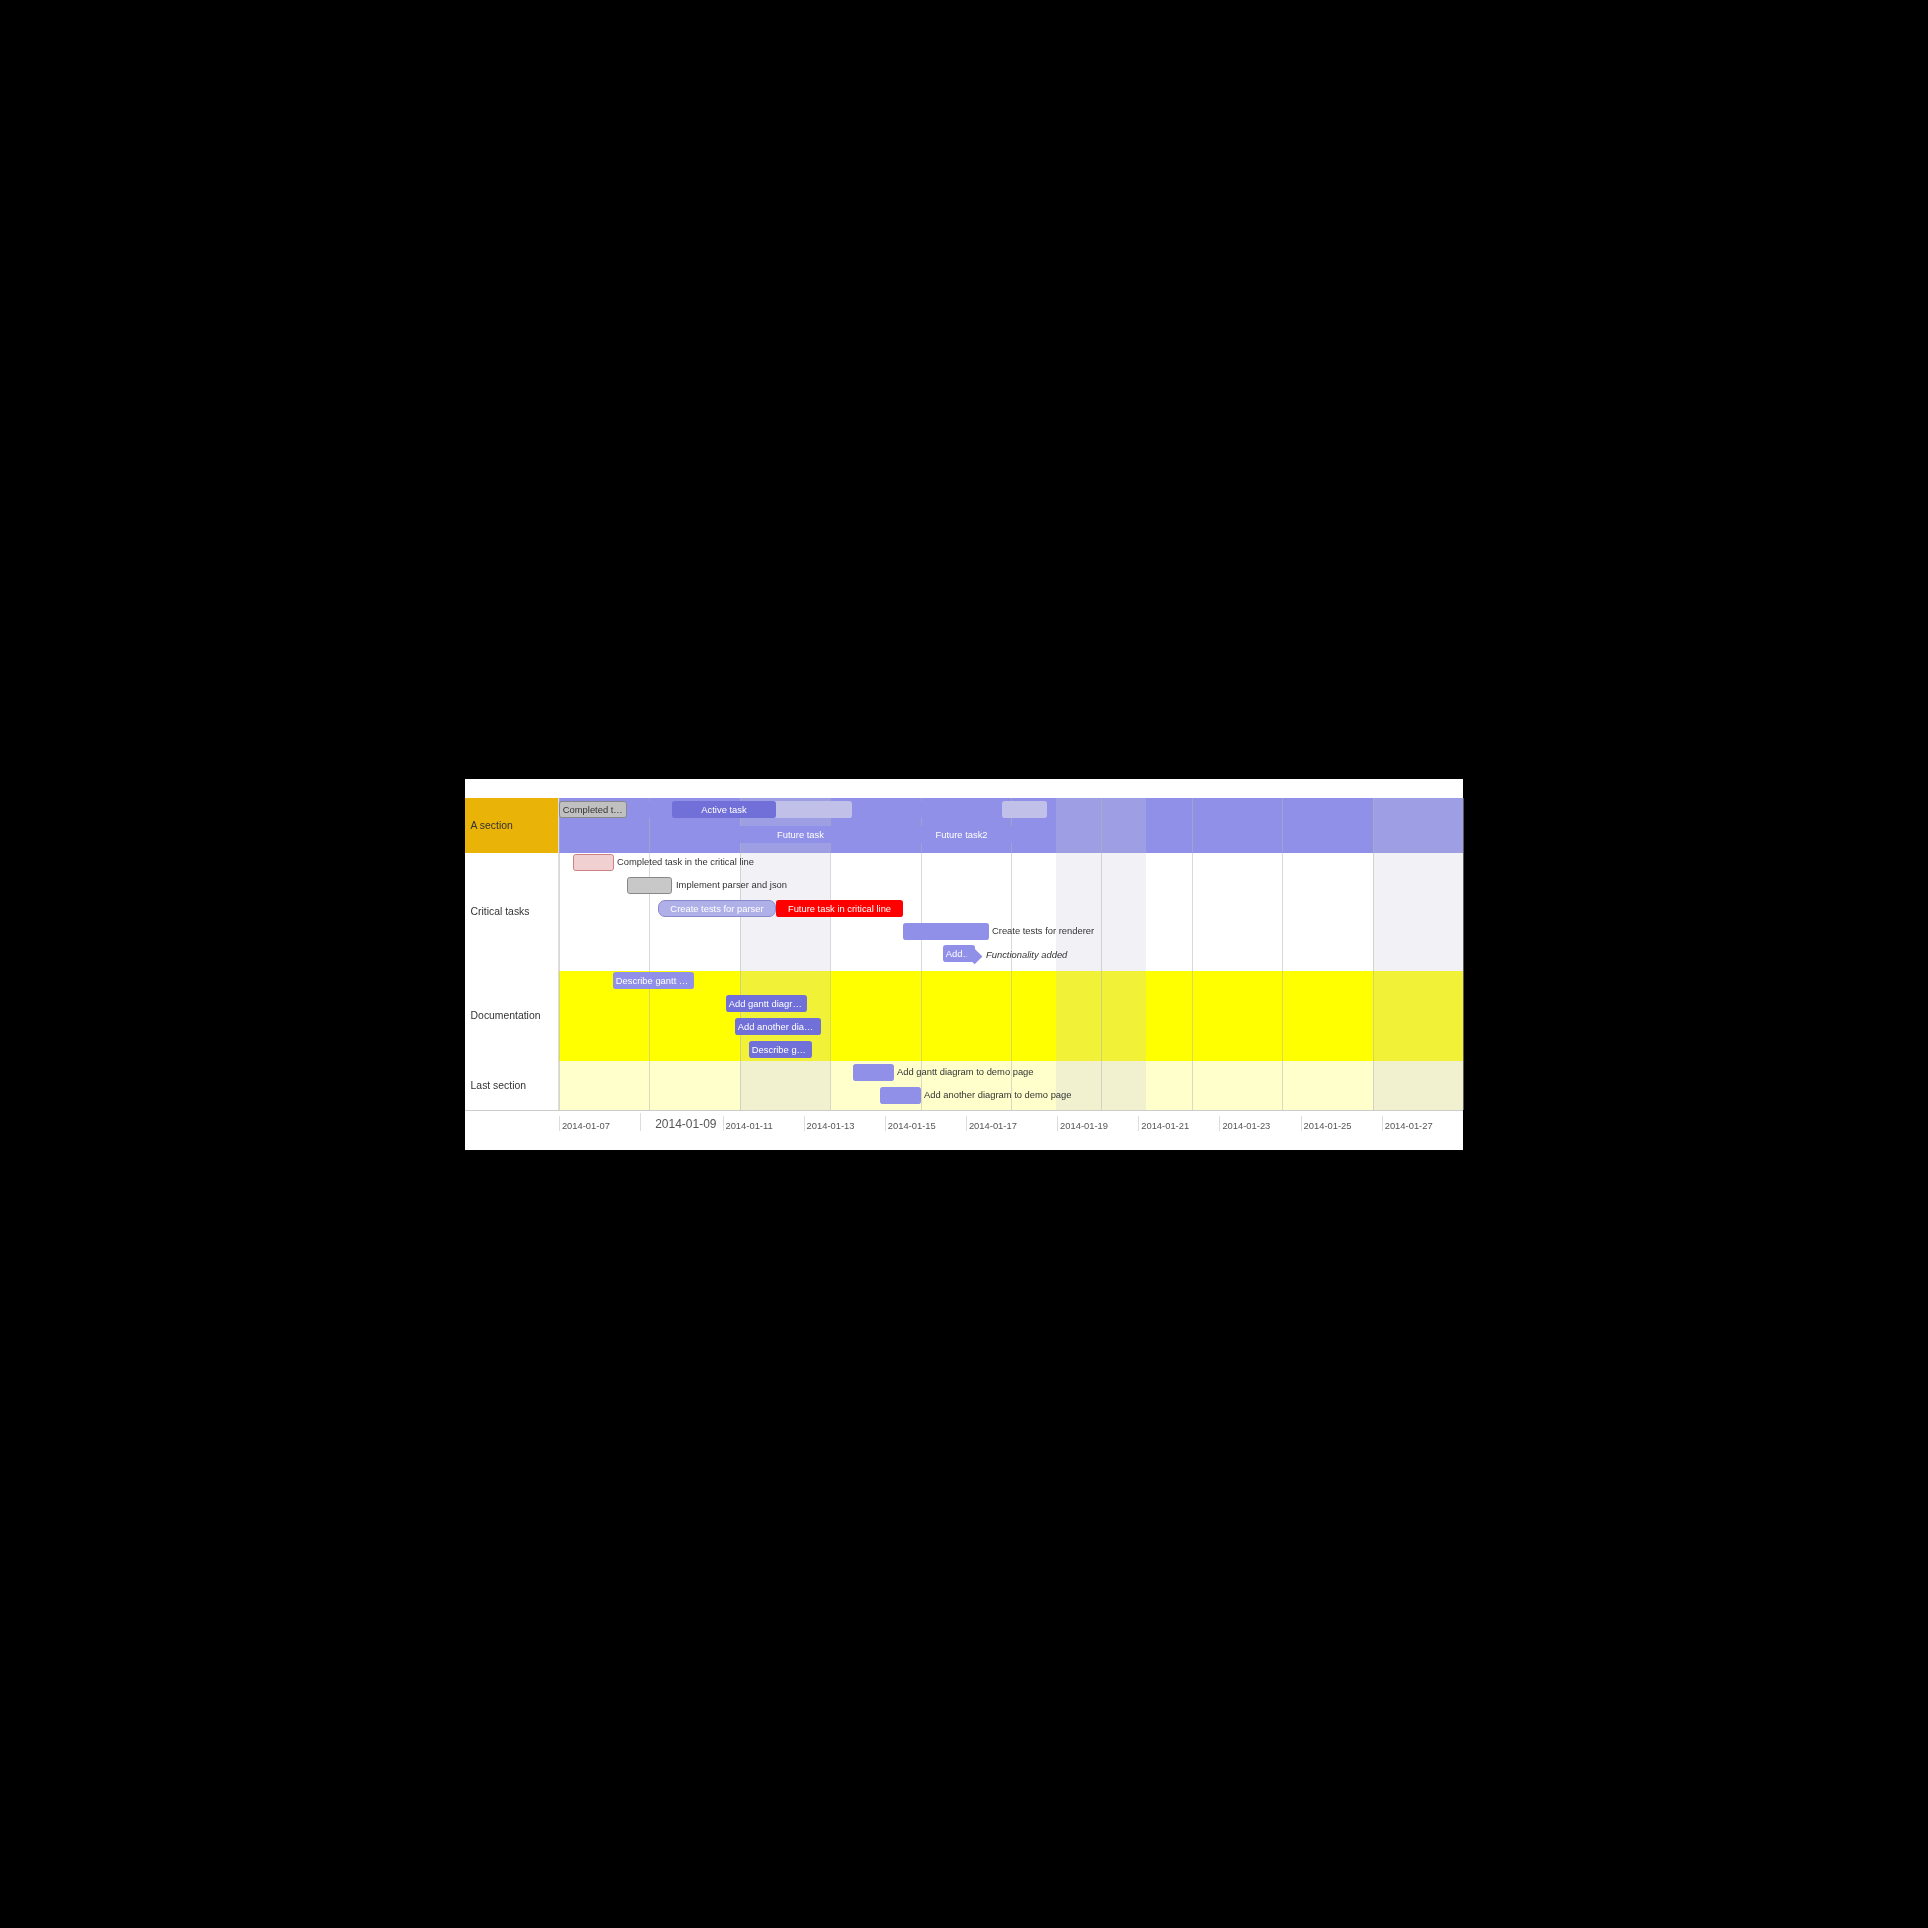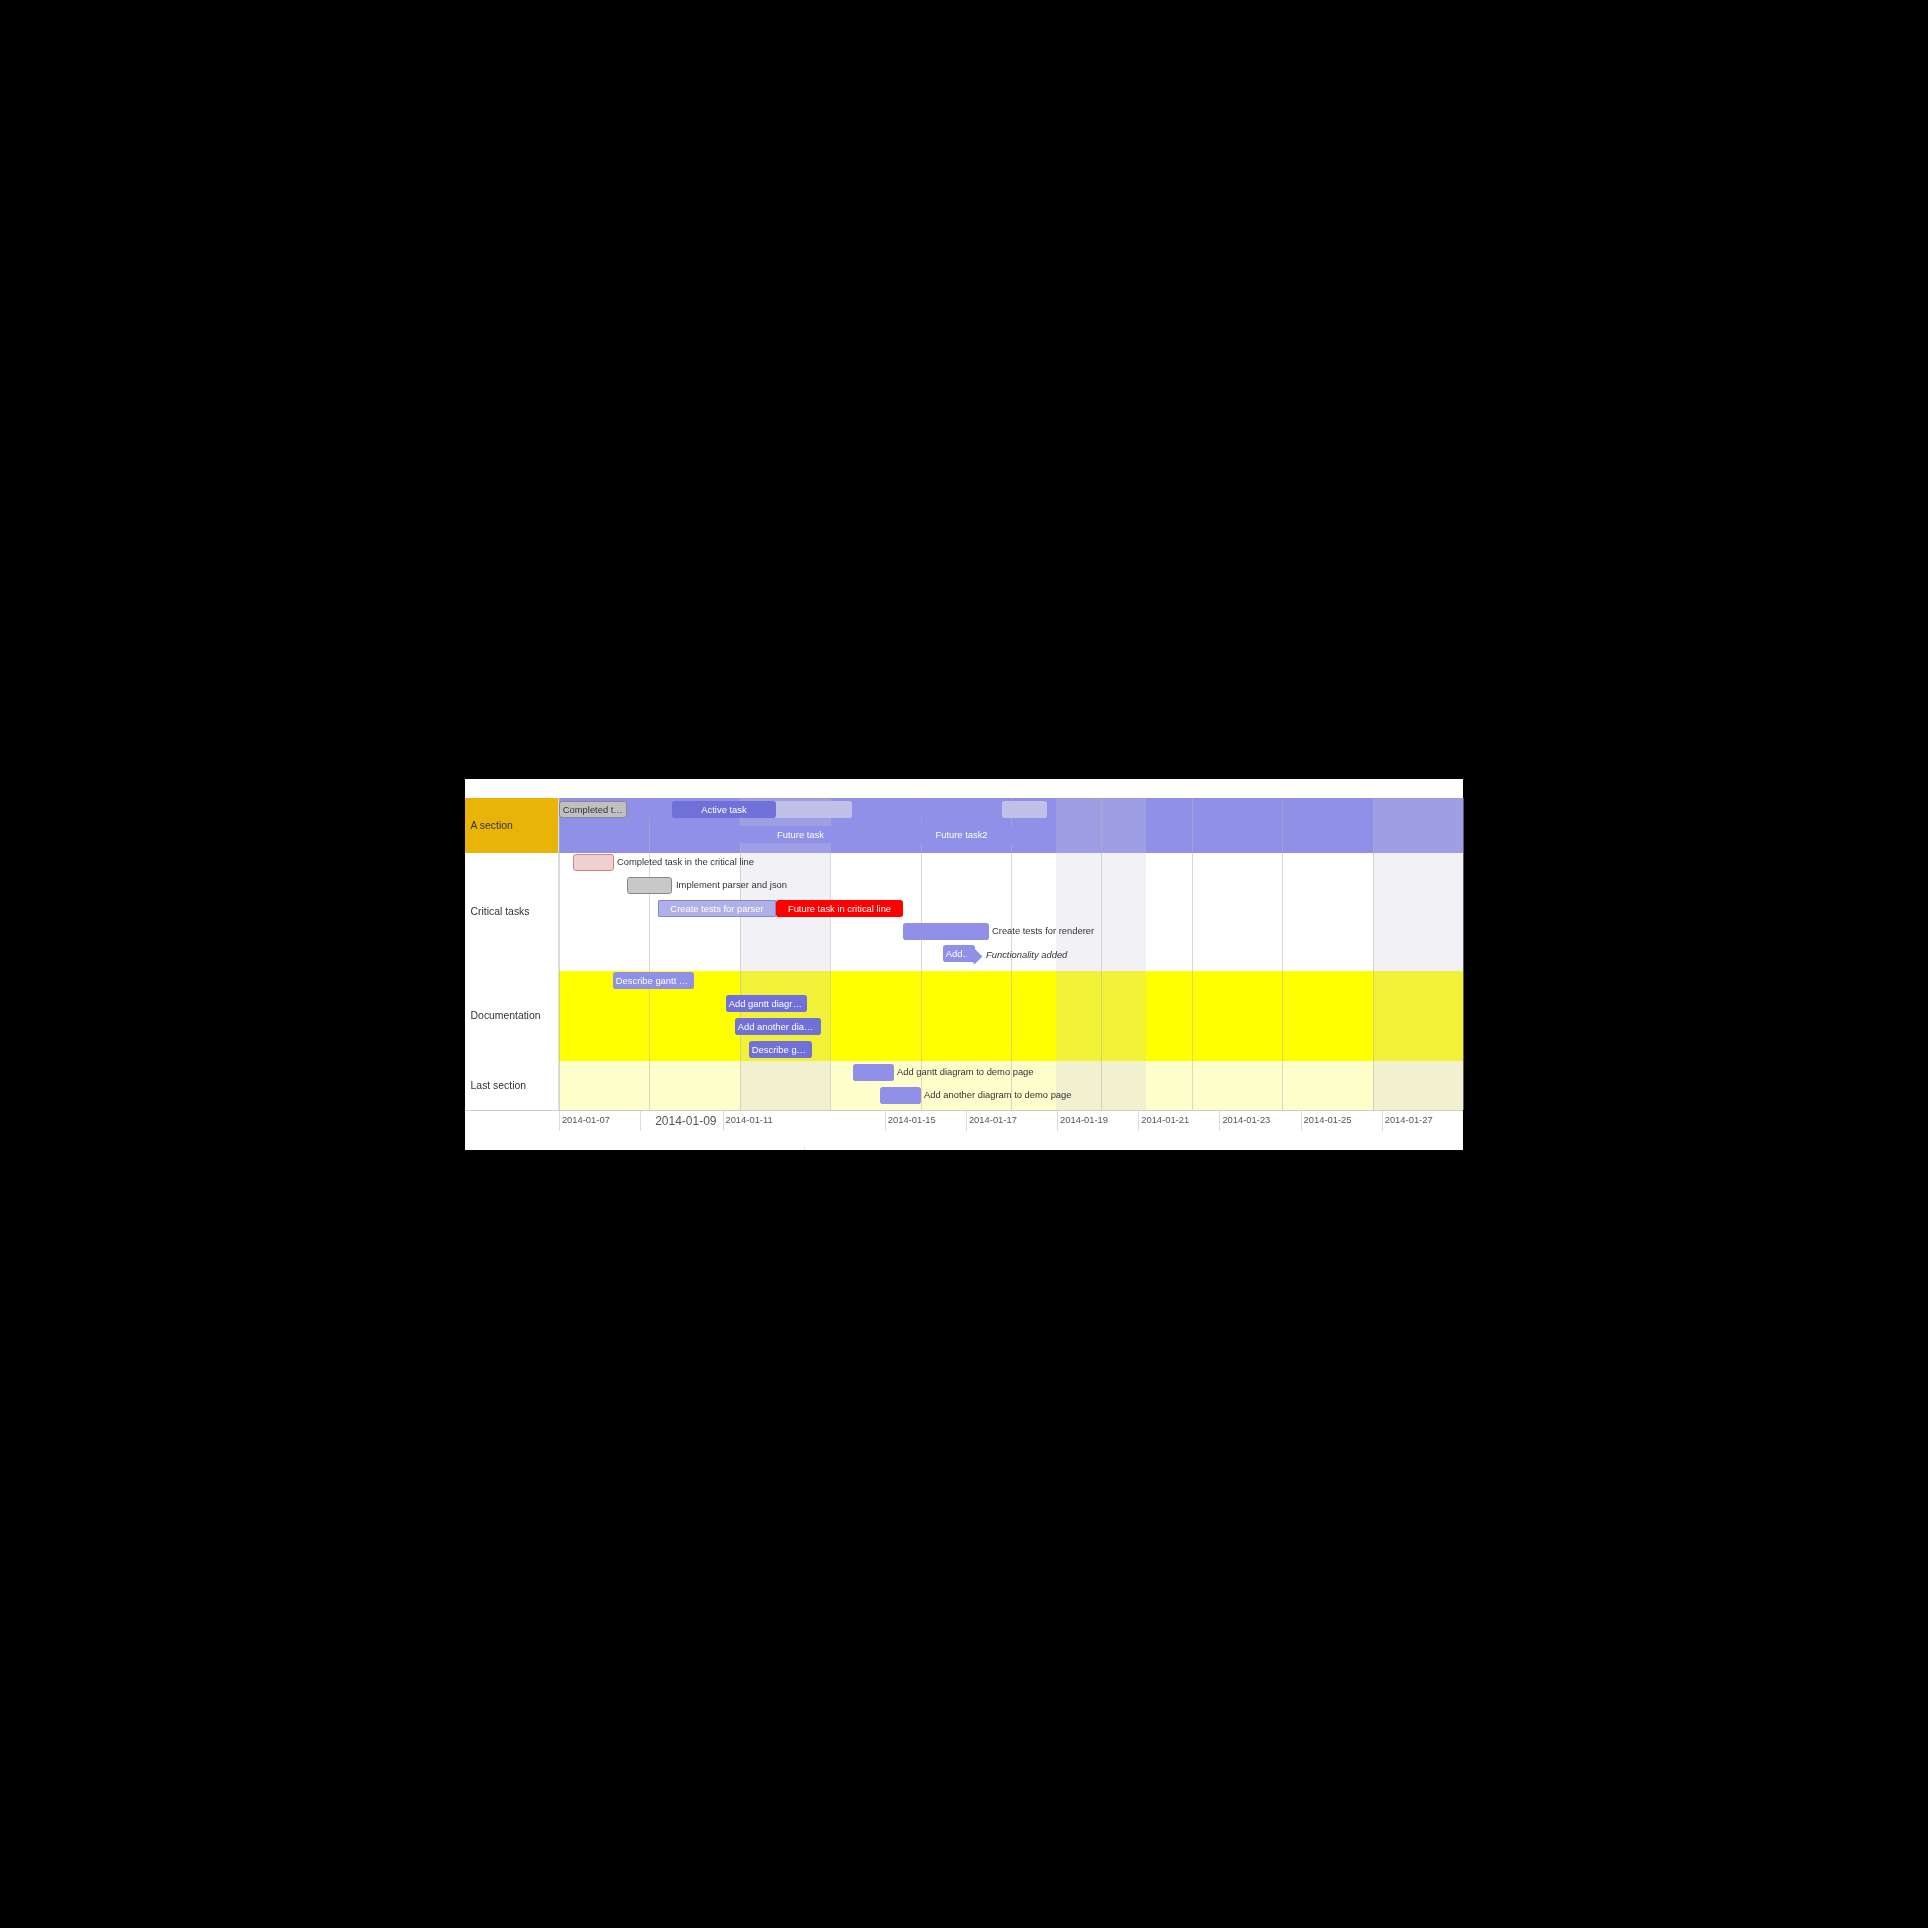--- a/index.html
+++ b/index.html
@@ -129,21 +129,21 @@
               <div style="position:absolute; left:13.6px; top:1.9px; width:41px; height:17px;
         background:#f0d0d0; border:0.9px solid #d08080;
         border-radius:2.8px; display:flex; align-items:center; justify-content:center; z-index:3;"></div>
           <span style="position:absolute; left:58px; top:3.8px; font-size:9.4px; color:#333; white-space:nowrap; z-index:5;">Completed task in the critical line</span>
               <div style="position:absolute; left:68px; top:24.5px; width:45px; height:17px;
         background:#c8c8c8; border:0.9px solid #888;
         border-radius:2.8px; display:flex; align-items:center; justify-content:center; z-index:3;"></div>
           <span style="position:absolute; left:117px; top:26px; font-size:9.4px; color:#333; white-space:nowrap; z-index:5;">Implement parser and json</span>
               <div style="position:absolute; left:99px; top:47px; width:118px; height:17px;
         background:#b0b0e8; border:0.9px solid #8888cc;
-        border-radius:1px; display:flex; align-items:center; justify-content:center; z-index:3;">
+        border-radius:7px; display:flex; align-items:center; justify-content:center; z-index:3;">
           <span style="font-size:9.4px; color:#fff; white-space:nowrap; overflow:hidden; text-overflow:ellipsis; padding:0 2.8px;">Create tests for parser</span>
         </div>
               <div style="position:absolute; left:217px; top:47px; width:127px; height:17px;
         background:#ff0000; border:none;
         border-radius:2.8px; display:flex; align-items:center; justify-content:center; z-index:3;">
           <span style="font-size:9.4px; color:#fff; white-space:nowrap; overflow:hidden; text-overflow:ellipsis; padding:0 2.8px;">Future task in critical line</span>
         </div>
               <div style="position:absolute; left:344px; top:70px; width:86px; height:17px;
         background:#9090e8; border:none;
         border-radius:2.8px; display:flex; align-items:center; justify-content:center; z-index:3;"></div>
@@ -219,21 +219,21 @@
               <div style="position:absolute; left:294px; top:3.8px; width:41px; height:17px;
         background:#9090e8; border:none;
         border-radius:2.8px; display:flex; align-items:center; justify-content:center; z-index:3;"></div>
           <span style="position:absolute; left:338px; top:5.6px; font-size:9.4px; color:#333; white-space:nowrap; z-index:5;">Add gantt diagram to demo page</span>
               <div style="position:absolute; left:321px; top:26px; width:41px; height:17px;
         background:#9090e8; border:none;
         border-radius:2.8px; display:flex; align-items:center; justify-content:center; z-index:3;"></div>
           <span style="position:absolute; left:365px; top:28px; font-size:9.4px; color:#333; white-space:nowrap; z-index:5;">Add another diagram to demo page</span>
             </div>
           </div>
-          <div style="display:flex; height:21px; border-top:0.9px solid #ccc;">
+          <div style="display:flex; height:21px; border-top:0.9px solid #ccc;align-items:flex-end;">
   <div style="width:94px; min-width:94px;"></div>
             <div style="width:90px; border-left:0.9px solid #ddd; font-size:9.4px; color:#555; padding-top:3.8px; padding-left:1.9px; white-space:nowrap; overflow:hidden;">2014-01-07</div>
             <div style="width:90px; border-left:0.9px solid #ddd; font-size:12px; color:#555; padding-top:3.8px; padding-left:14px; white-space:nowrap; overflow:hidden;">2014-01-09</div>
             <div style="width:90px; border-left:0.9px solid #ddd; font-size:9.4px; color:#555; padding-top:3.8px; padding-left:1.9px; white-space:nowrap; overflow:hidden;">2014-01-11</div>
             <div style="width:90px; border-left:0.9px solid #ddd; font-size:9.4px; color:#555; padding-top:3.8px; padding-left:1.9px; white-space:nowrap; overflow:hidden;margin-top:36px;">2014-01-13</div>
             <div style="width:90px; border-left:0.9px solid #ddd; font-size:9.4px; color:#555; padding-top:3.8px; padding-left:1.9px; white-space:nowrap; overflow:hidden;">2014-01-15</div>
             <div style="width:90px; border-left:0.9px solid #ddd; font-size:9.4px; color:#555; padding-top:3.8px; padding-left:1.9px; white-space:nowrap; overflow:hidden;">2014-01-17</div>
             <div style="width:90px; border-left:0.9px solid #ddd; font-size:9.4px; color:#555; padding-top:3.8px; padding-left:1.9px; white-space:nowrap; overflow:hidden;margin-left:10px;">2014-01-19</div>
             <div style="width:90px; border-left:0.9px solid #ddd; font-size:9.4px; color:#555; padding-top:3.8px; padding-left:1.9px; white-space:nowrap; overflow:hidden;">2014-01-21</div>
             <div style="width:90px; border-left:0.9px solid #ddd; font-size:9.4px; color:#555; padding-top:3.8px; padding-left:1.9px; white-space:nowrap; overflow:hidden;">2014-01-23</div>

